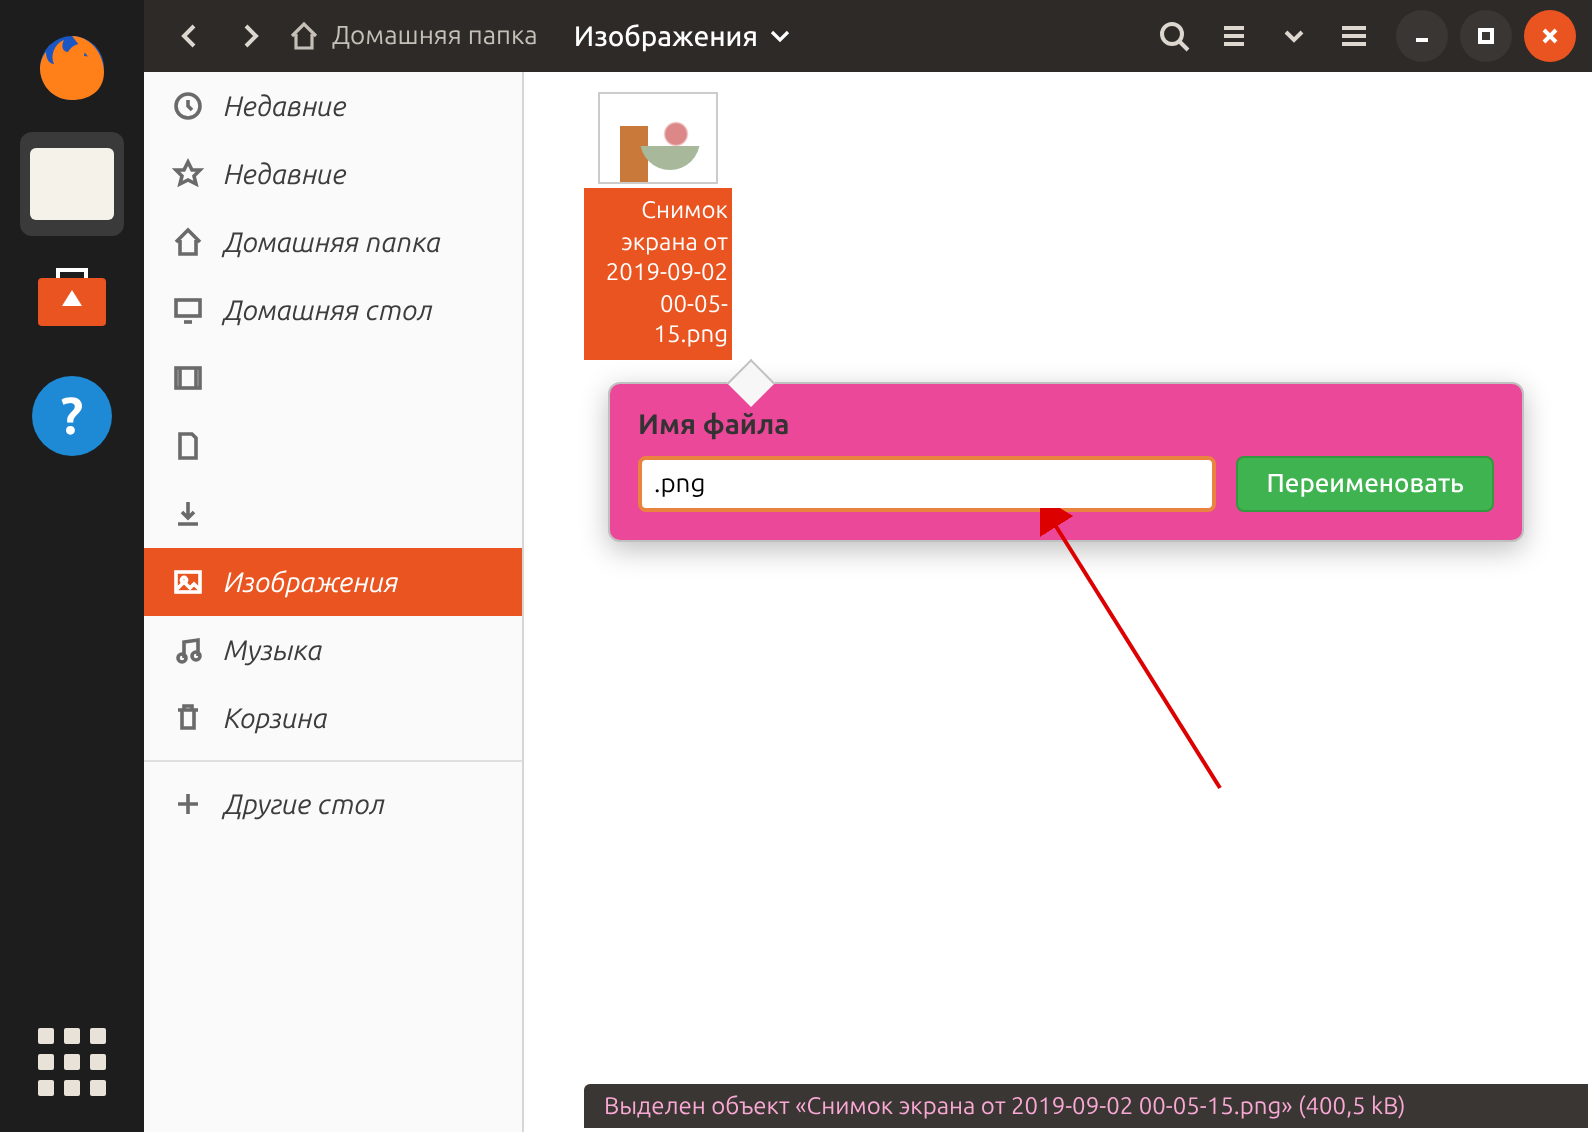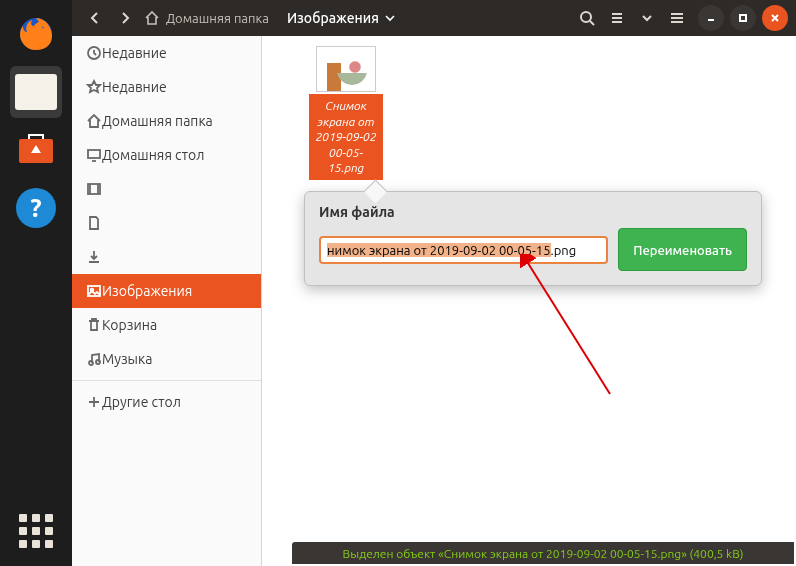--- a/index.html
+++ b/index.html
@@ -22,44 +22,44 @@
 .tb-crumb { margin-left:4px; display:flex; align-items:center; gap:6px; color:#c5bfb7; font-size:13px; }
 .tb-location { margin-left:10px; display:flex; align-items:center; gap:6px; background:transparent; padding:4px 8px; font-size:14px; font-weight:500; color:#fff;}
 .tb-spacer { flex:1; }
 .winbtn { width:26px; height:26px; border-radius:50%; background:#3a3633; margin-left:6px; display:flex; align-items:center; justify-content:center; }
 .winbtn.close { background:#e95420; }
 .winbtn svg { stroke:#fff; fill:none; stroke-width:2; }
 
 .window { position:absolute; left:72px; top:36px; right:0; bottom:0; background:#fff; display:flex; }
 
 .sidebar { width:190px; background:#fafafa; border-right:1px solid #d6d6d6; overflow:hidden; }
-.sb-item { height:34px; display:flex; align-items:center; padding:0 14px; font-size:14px; color:#3d3d3d; }
+.sb-item { height:34px; display:flex; align-items:center; gap:10px; padding:0 14px; font-size:14px; color:#3d3d3d;font-style:italic; }
 .sb-item svg { width:16px; height:16px; stroke:#6a6a6a; fill:none; stroke-width:1.8; flex-shrink:0; }
 .sb-item.active { background:#e95420; color:#fff; }
 .sb-item.active svg { stroke:#fff; }
 .sb-sep { height:1px; background:#e0e0e0; margin:4px 0; }
 
 .content { flex:1; position:relative; background:#fff; }
-.file-icon { position:absolute; left:47px; top:10px; width:74px; text-align:center;font-style:italic; }
+.file-icon { position:absolute; left:30px; top:10px; width:74px; text-align:right; }
 .thumb { width:60px; height:46px; background:#fff; border:1px solid #ccc; margin:0 auto; position:relative; overflow:hidden; }
 .thumb::before { content:""; position:absolute; left:10px; bottom:0; width:14px; height:28px; background:#c97a3a; }
 .thumb::after { content:""; position:absolute; right:8px; top:8px; width:30px; height:30px; background:radial-gradient(circle at 60% 40%, #d88 20%, transparent 25%), linear-gradient(transparent 60%, #a8b89a 60%); border-radius:50%; }
 .file-label { background:#e95420; color:#fff; font-size:12px; line-height:1.3; padding:4px 2px; margin-top:2px; word-break:break-word; }
 
-.popover { position:absolute; left:42px; top:155px; width:458px; background:#e5e5e5; border:1px solid #c0c0c0; border-radius:6px; box-shadow:0 4px 14px rgba(0,0,0,0.25); padding:12px 14px 14px; }
+.popover { position:absolute; left:42px; top:155px; width:458px; background:#ec4899; border:1px solid #c0c0c0; border-radius:6px; box-shadow:0 4px 14px rgba(0,0,0,0.25); padding:12px 14px 14px; }
 .popover::before { content:""; position:absolute; top:-9px; left:62px; width:16px; height:16px; background:#f7f7f7; border-left:1px solid #c0c0c0; border-top:1px solid #c0c0c0; transform:rotate(45deg); }
 .pop-title { font-size:14px; font-weight:700; color:#333; margin-bottom:8px; }
 .pop-row { display:flex; gap:10px; align-items:center; }
 .fname-input { flex:1; height:28px; border:2px solid #e9833f; border-radius:4px; padding:0 6px; font-size:13px; display:flex; align-items:center; background:#fff; overflow:hidden; white-space:nowrap; }
 .fname-input .sel { background:#f2b38a; }
-.rename-btn { height:43px; padding:0 14px; background:#3eb34f; color:#fff; border:1px solid #2f9a3e; border-radius:4px; font-size:13px; font-weight:500; }
+.rename-btn { height:28px; padding:0 14px; background:#3eb34f; color:#fff; border:1px solid #2f9a3e; border-radius:4px; font-size:13px; font-weight:500; }
 
 .arrow-svg { position:absolute; left:258px; top:218px; pointer-events:none; }
 
-.statusbar { position:absolute; left:292px; right:2px; bottom:2px; height:22px; background:#3a3633; color:#84cc16; font-size:12px; display:flex; align-items:center; padding:0 10px; border-radius:3px 0 0 0;justify-content:center; }
+.statusbar { position:absolute; left:292px; right:2px; bottom:2px; height:22px; background:#3a3633; color:#f9a8d4; font-size:12px; display:flex; align-items:center; padding:0 10px; border-radius:3px 0 0 0; }
 </style>
 </head>
 <body>
 
 <div class="dock">
   <div class="dock-item firefox">
     <svg viewBox="0 0 40 40">
         <circle cx="20" cy="20" r="16" fill="#1a57c4"></circle>
         <path d="M20 4 C30 4 36 14 36 22 C36 32 28 36 20 36 C10 36 4 28 4 20 C4 18 5 14 7 12 C7 16 9 18 11 18 C9 14 11 8 16 6 C14 10 16 12 18 12 C20 8 26 6 30 10 C28 10 26 12 26 14 C30 14 34 18 34 22" fill="#ff7f18"></path>
       </svg>
@@ -207,52 +207,51 @@
     <div class="sb-item active">
         <svg viewBox="0 0 16 16">
           <rect x="2" y="3" width="12" height="10"></rect>
           <circle cx="6" cy="7" r="1.3"></circle>
           <path d="M2 12 L6 8 L9 11 L11 9 L14 12"></path>
         </svg>
         <span>Изображения</span>
       </div>
     <div class="sb-item">
         <svg viewBox="0 0 16 16">
-          <path d="M3 4 H13 M5 4 V13 H11 V4 M6 4 V2 H10 V4"></path>
-        </svg>
-        <span>Корзина</span>
-      </div>
-    <div class="sb-item">
-        <svg viewBox="0 0 16 16">
           <path d="M6 12 V4 L13 3 V11"></path>
           <circle cx="5" cy="12" r="2"></circle>
           <circle cx="12" cy="11" r="2"></circle>
         </svg>
         <span>Музыка</span>
+      </div>
+    <div class="sb-item">
+        <svg viewBox="0 0 16 16">
+          <path d="M3 4 H13 M5 4 V13 H11 V4 M6 4 V2 H10 V4"></path>
+        </svg>
+        <span>Корзина</span>
       </div>
     <div class="sb-sep"></div>
     <div class="sb-item">
         <svg viewBox="0 0 16 16">
           <path d="M8 3 V13 M3 8 H13"></path>
         </svg>
         <span>Другие стол</span>
       </div>
   </div>
 
   <div class="content">
     <div class="file-icon">
       <div class="thumb"></div>
       <div class="file-label">Снимок экрана от 2019-09-02 00-05-15.png</div>
     </div>
 
     <div class="popover">
       <div class="pop-title">Имя файла</div>
       <div class="pop-row">
         <div class="fname-input">
-            <span class="sel">нимок экрана от 2019-09-02 00-05-15</span>
             <span>.png</span>
           </div>
         <button class="rename-btn">Переименовать</button>
       </div>
     </div>
 
     <svg class="arrow-svg" width="120" height="160">
       <defs>
           <marker id="ah" markerWidth="10" markerHeight="10" refX="2" refY="5" orient="auto">
             <path d="M0 0 L10 5 L0 10 Z" fill="#d00"></path>

